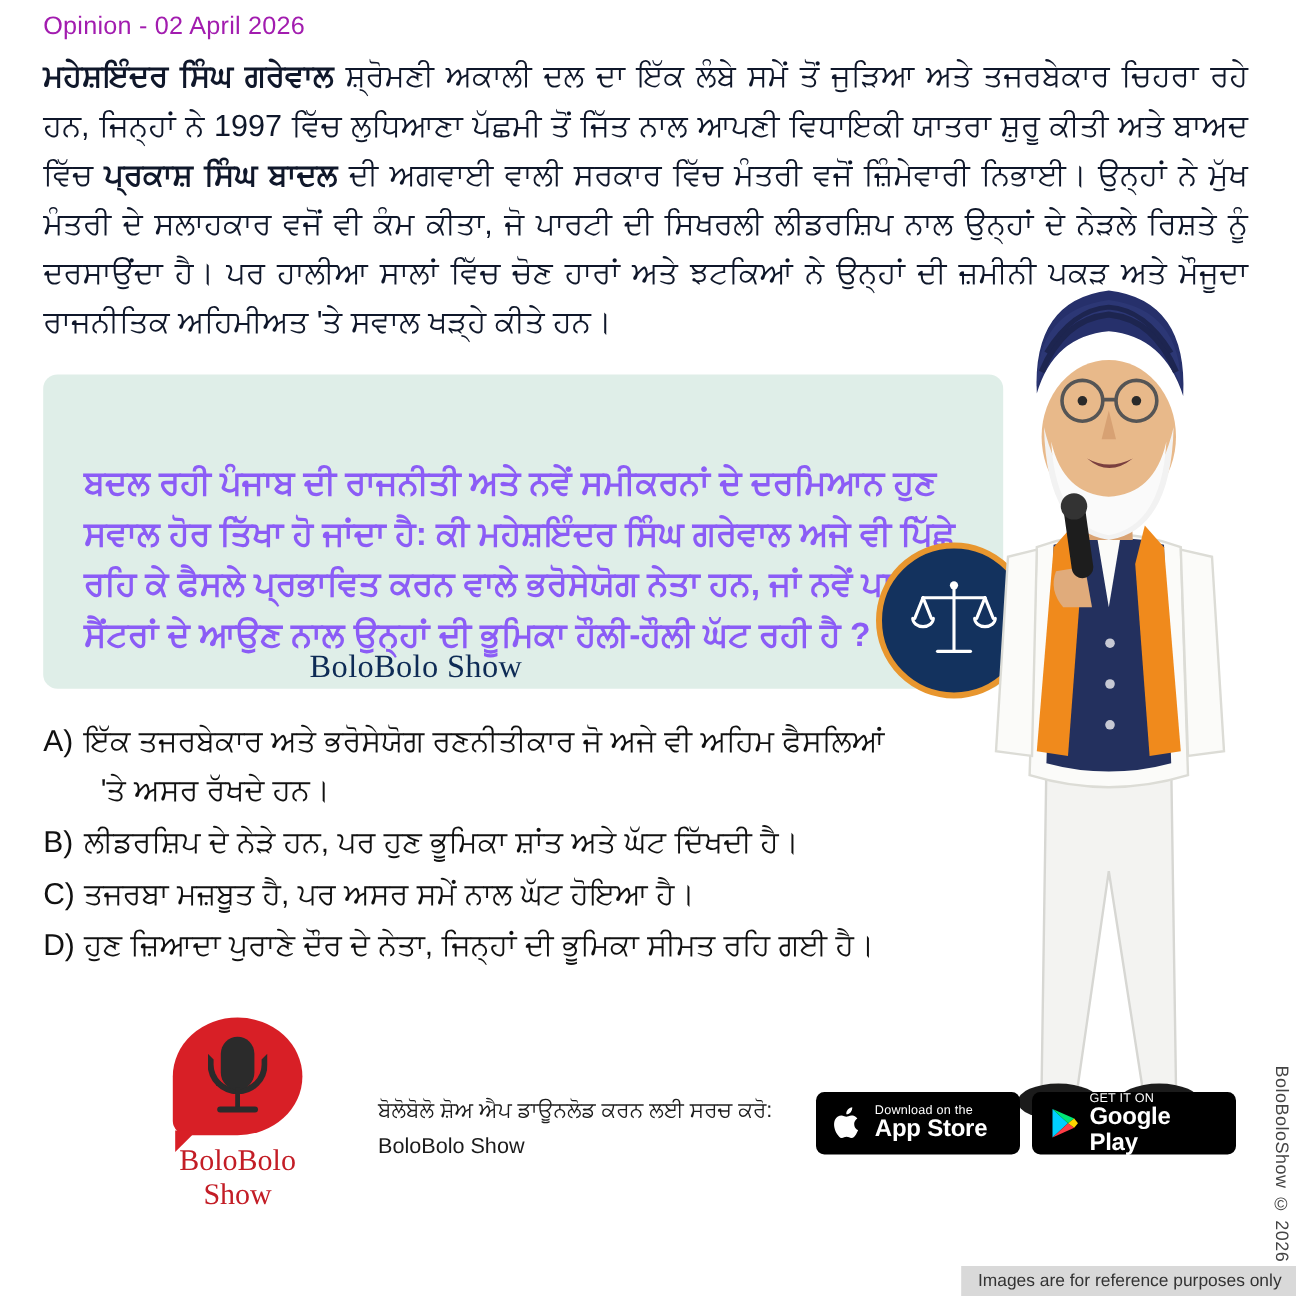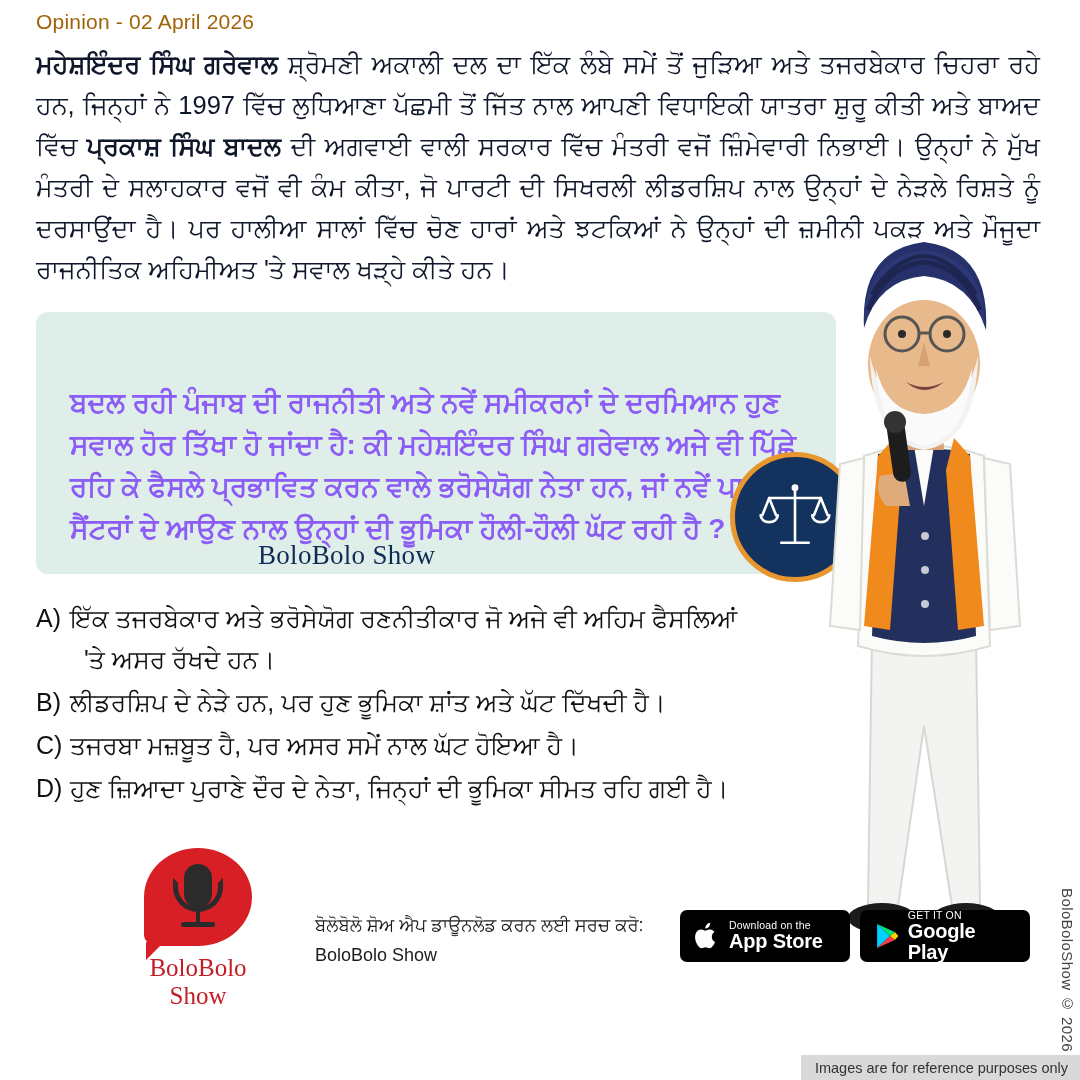--- a/index.html
+++ b/index.html
@@ -13,21 +13,21 @@
     width: 1080px; height: 1080px;
     background: #ffffff;
     overflow: hidden;
   }
 
   
   .date-line {
     position: absolute;
     top: 10px; left: 36px;
     font-size: 21px;
-    color: #a16207;
+    color: #a21caf;
     letter-spacing: .2px;
   }
 
   
   .intro {
     position: absolute;
     top: 44px; left: 36px;
     width: 1004px;
     font-size: 25.5px;
     line-height: 41px;

